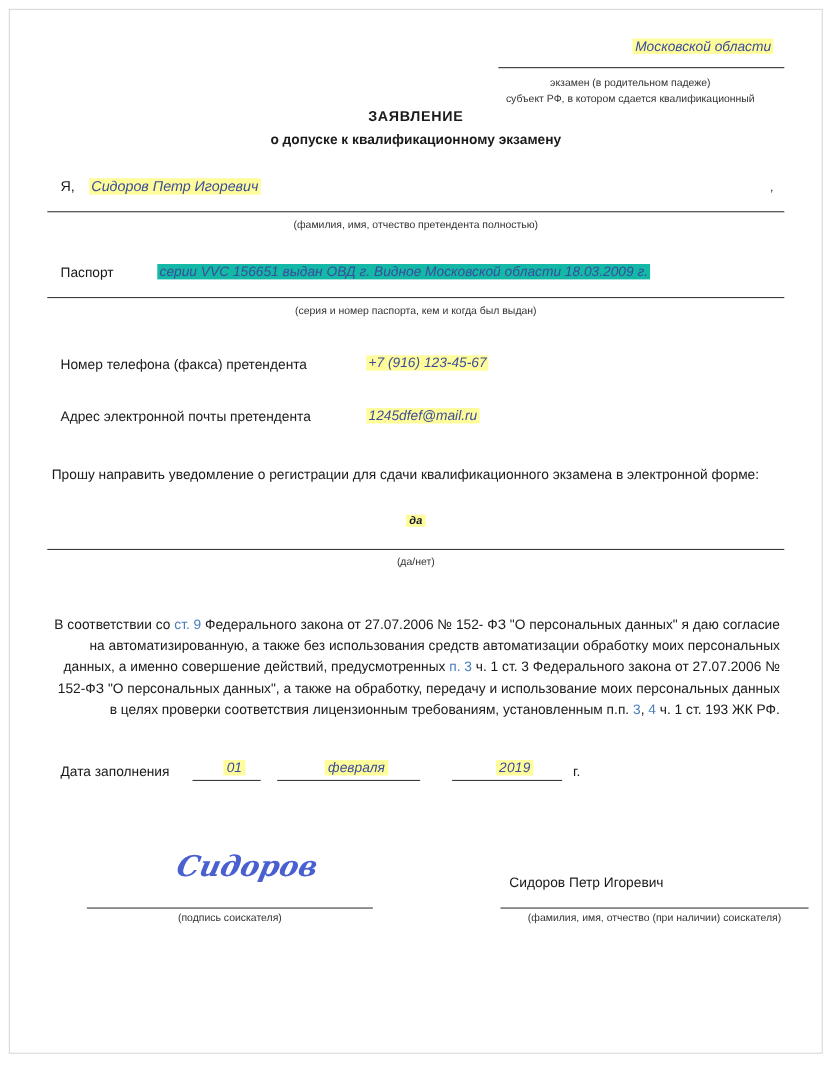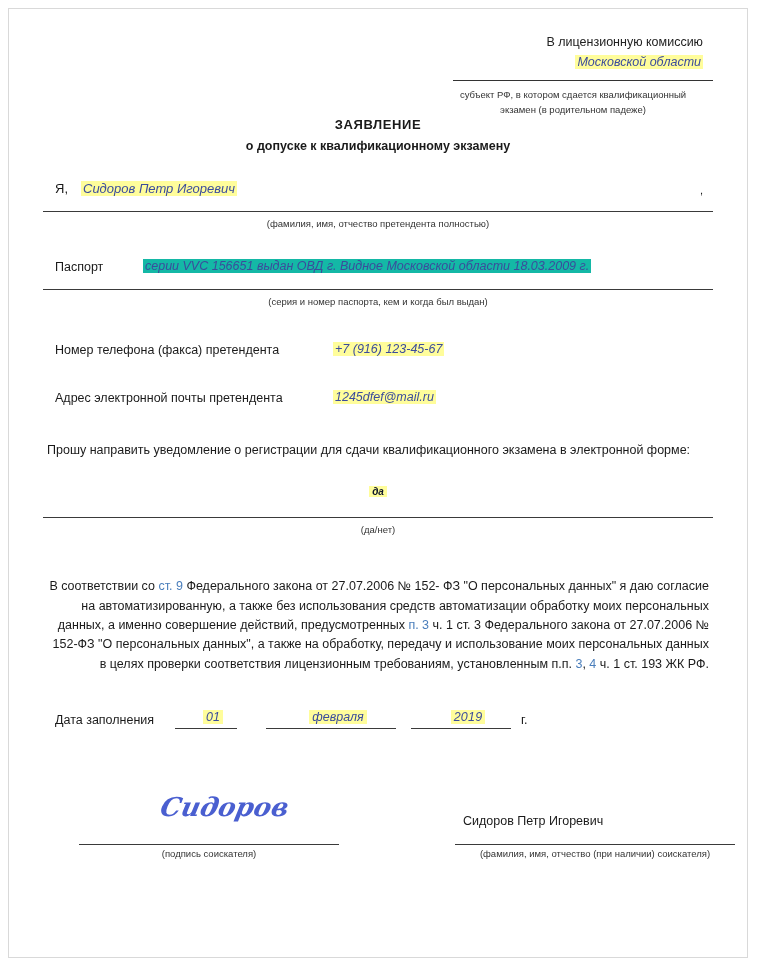--- a/index.html
+++ b/index.html
@@ -198,21 +198,21 @@
     top: 3px;
   }
   .d-day, .d-month, .d-year {
     position: absolute;
     top: 0;
     text-align: center;
     border-bottom: 1px solid #3a3a3a;
     padding-bottom: 4px;
   }
   .d-day { left: 132px; width: 62px; }
-  .d-month { left: 223px; width: 130px; }
+  .d-month { left: 209px; width: 130px; }
   .d-year { left: 368px; width: 100px; }
   .d-inner {
     background: #fffd9b;
     color: #3b4c9c;
     font-style: italic;
     padding: 0 3px;
     margin-left: 14px;
   }
   .d-year .d-inner { letter-spacing: 0.2px; }
   .g-suffix {
@@ -277,28 +277,27 @@
     font-size: 9.5px;
     color: #333;
   }
 </style>
 </head>
 <body>
 
 <div class="page">
 
   <div class="hdr">
-    <div class="hdr-line">В лицензионную комиссию</div>
     <div>
       <span class="hdr-highlight">Московской области</span>
     </div>
   </div>
   <div class="hdr-rule"></div>
+  <div class="hdr-caption">экзамен (в родительном падеже)</div>
   <div class="hdr-caption">субъект РФ, в котором сдается квалификационный</div>
-  <div class="hdr-caption">экзамен (в родительном падеже)</div>
 
   <div class="title">ЗАЯВЛЕНИЕ</div>
   <div class="subtitle">о допуске к квалификационному экзамену</div>
 
   <div class="row-ya">
     <span class="label-ya">Я,</span>
     <span class="val-ya">Сидоров Петр Игоревич</span>
     <span class="comma-right">,</span>
   </div>
   <div class="rule-full"></div>

